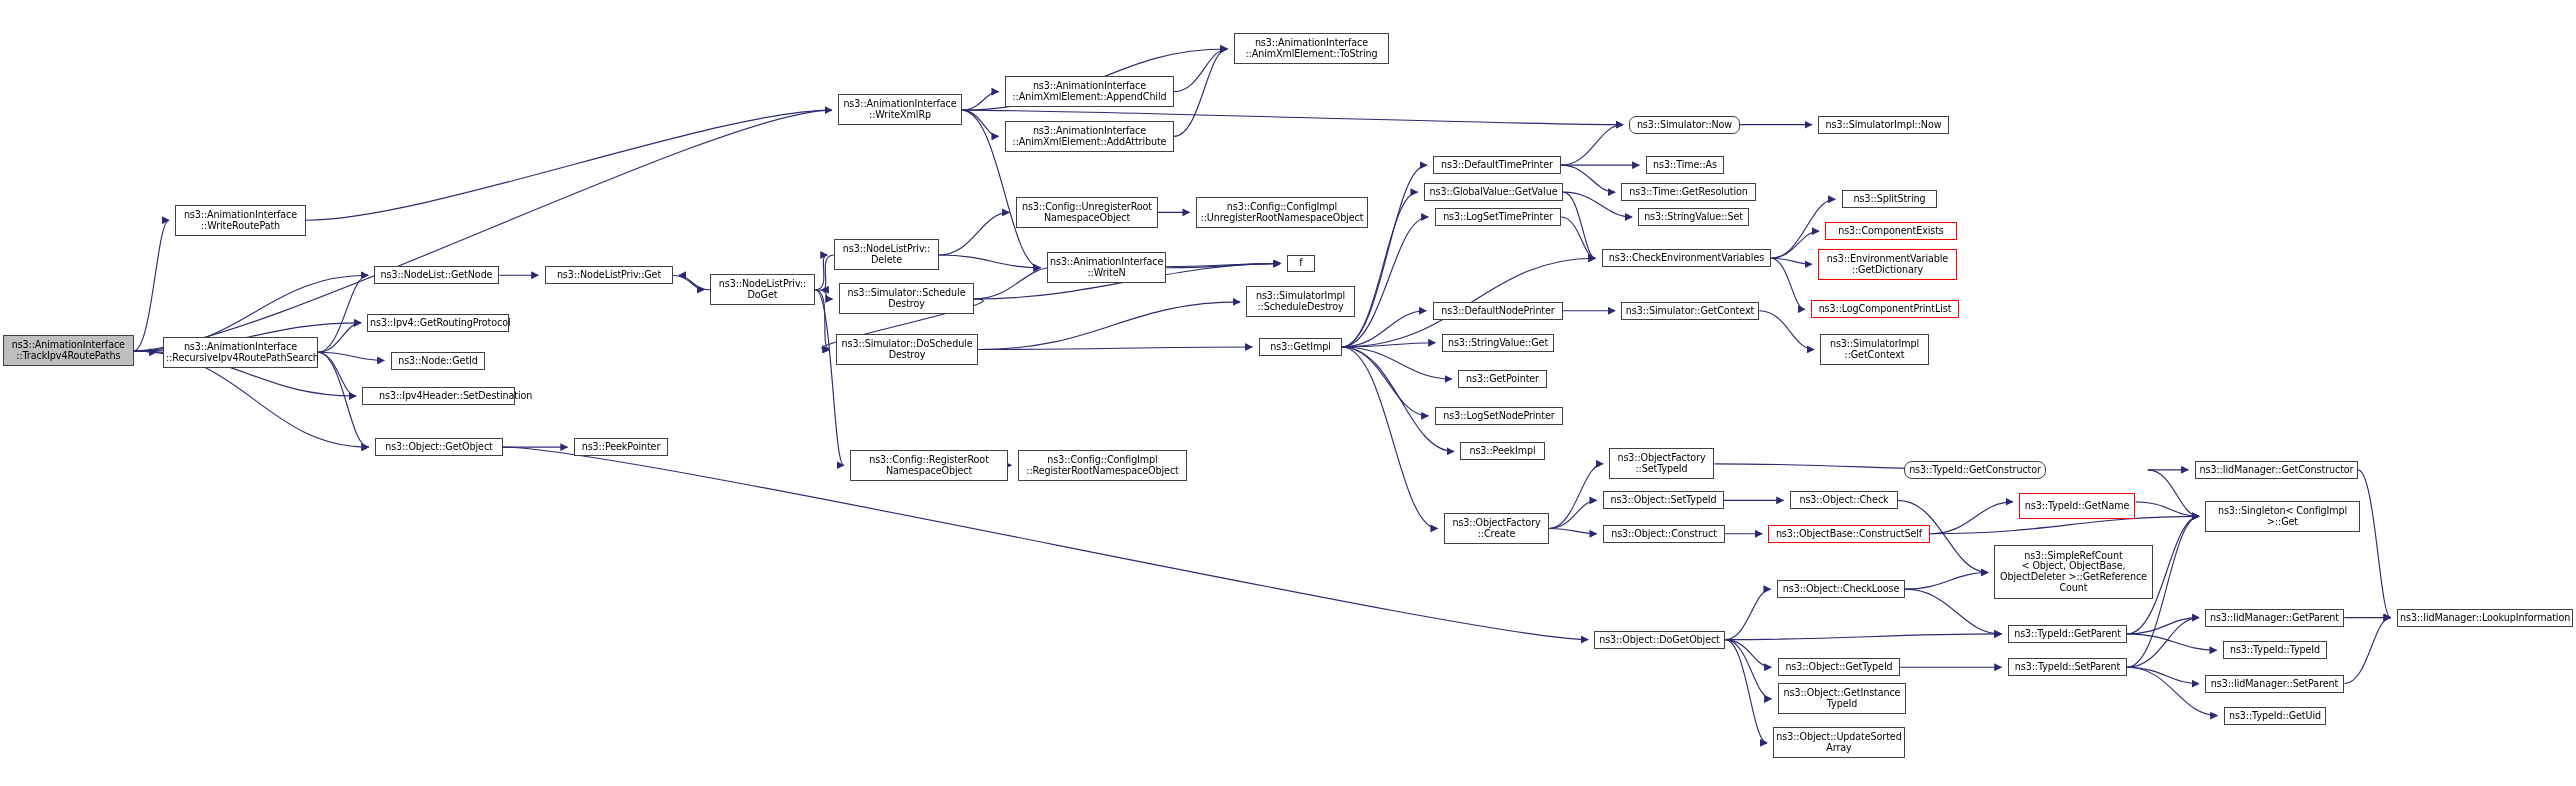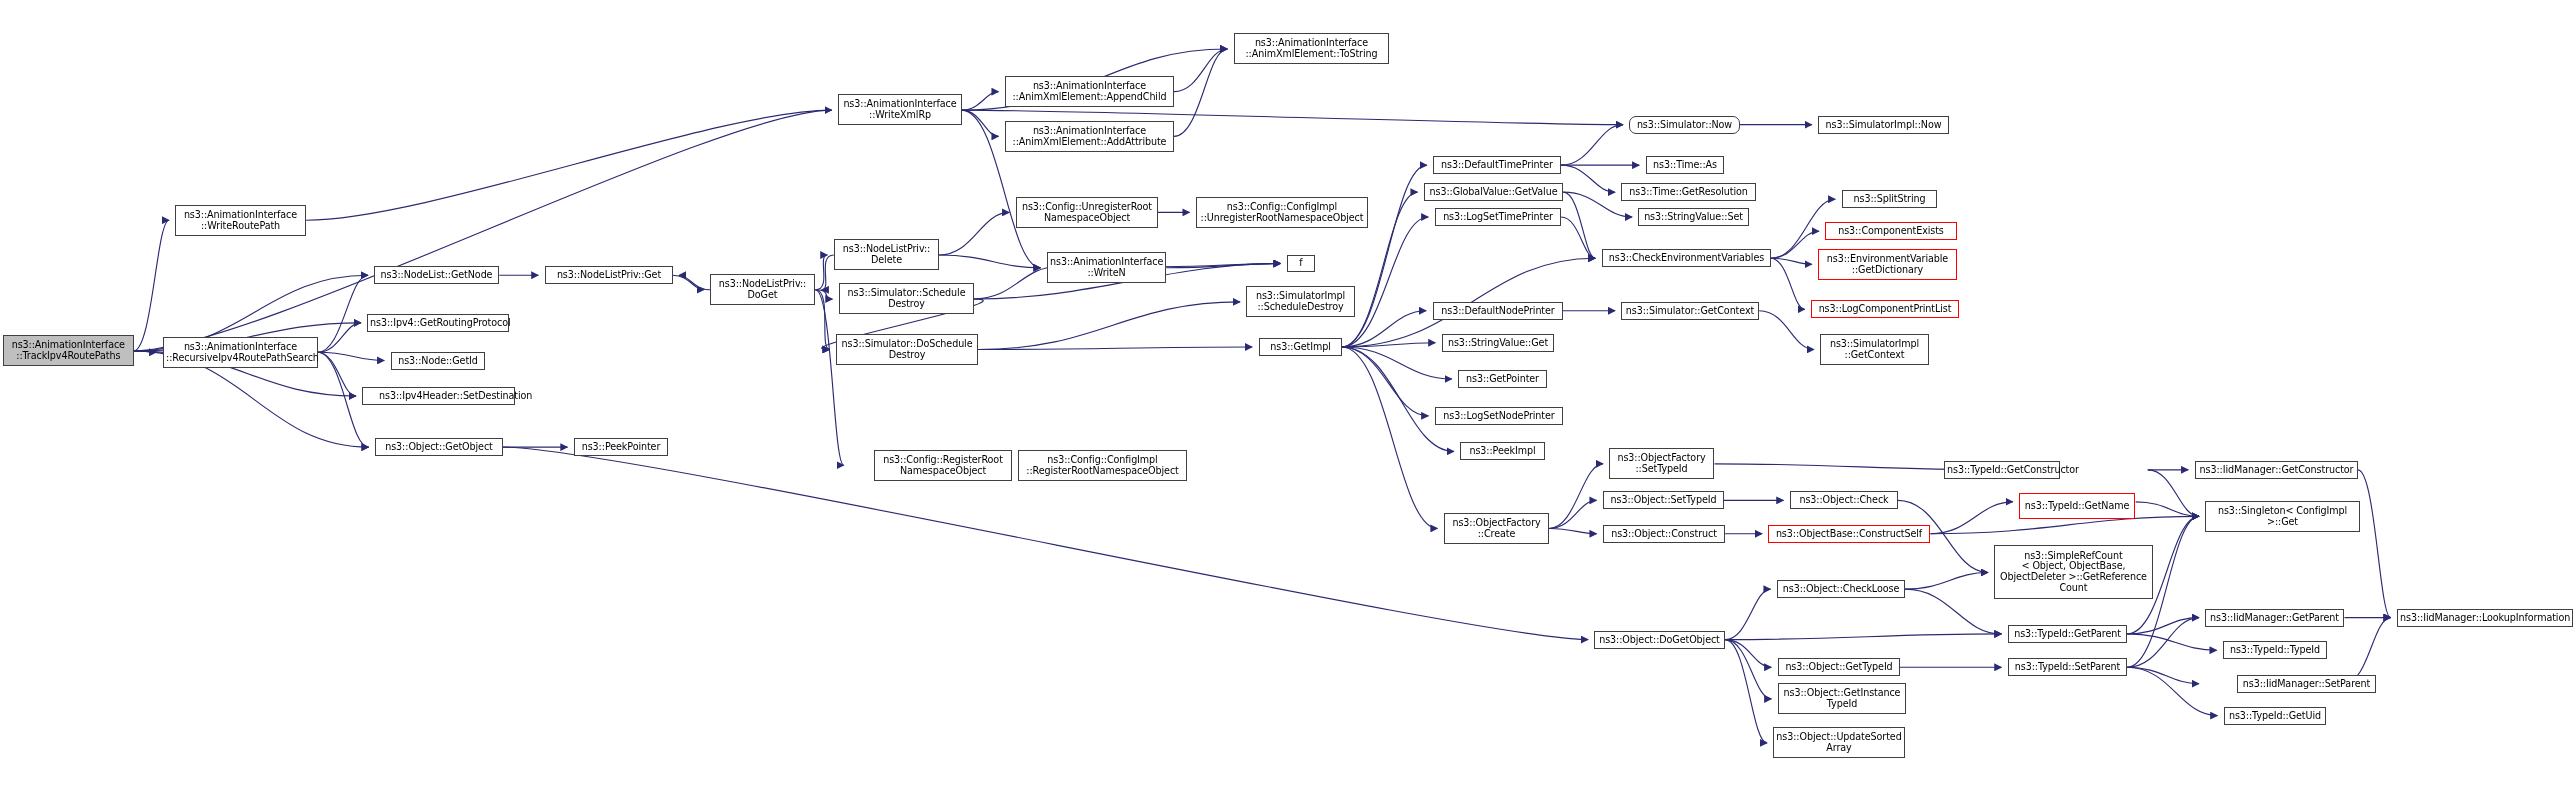--- a/index.html
+++ b/index.html
@@ -194,21 +194,21 @@
       <div class="node" style="left: 1005px; top: 121px; width: 169px; height: 31px;"><span class="node-label">ns3::AnimationInterface
 ::AnimXmlElement::AddAttribute</span></div>
       <div class="node" style="left: 1234px; top: 33px; width: 155px; height: 31px;"><span class="node-label">ns3::AnimationInterface
 ::AnimXmlElement::ToString</span></div>
       <div class="node" style="left: 1016px; top: 197px; width: 142px; height: 31px;"><span class="node-label">ns3::Config::UnregisterRoot
 NamespaceObject</span></div>
       <div class="node" style="left: 1196px; top: 197px; width: 172px; height: 31px;"><span class="node-label">ns3::Config::ConfigImpl
 ::UnregisterRootNamespaceObject</span></div>
       <div class="node" style="left: 1047px; top: 252px; width: 119px; height: 31px;"><span class="node-label">ns3::AnimationInterface
 ::WriteN</span></div>
-      <div class="node" style="left: 850px; top: 450px; width: 138px; height: 31px; margin-left: 24px;"><span class="node-label">ns3::Config::RegisterRoot
+      <div class="node" style="left: 850px; top: 450px; width: 158px; height: 31px;"><span class="node-label">ns3::Config::RegisterRoot
 NamespaceObject</span></div>
       <div class="node" style="left: 1018px; top: 450px; width: 169px; height: 31px;"><span class="node-label">ns3::Config::ConfigImpl
 ::RegisterRootNamespaceObject</span></div>
       <div class="node" style="left: 1629px; top: 116px; width: 111px; height: 18px; border-radius: 7px;"><span class="node-label">ns3::Simulator::Now</span></div>
       <div class="node" style="left: 1818px; top: 116px; width: 131px; height: 18px;"><span class="node-label">ns3::SimulatorImpl::Now</span></div>
       <div class="node" style="left: 1433px; top: 156px; width: 128px; height: 18px;"><span class="node-label">ns3::DefaultTimePrinter</span></div>
       <div class="node" style="left: 1646px; top: 156px; width: 78px; height: 18px;"><span class="node-label">ns3::Time::As</span></div>
       <div class="node" style="left: 1621px; top: 183px; width: 135px; height: 18px;"><span class="node-label">ns3::Time::GetResolution</span></div>
       <div class="node" style="left: 1424px; top: 183px; width: 139px; height: 18px;"><span class="node-label">ns3::GlobalValue::GetValue</span></div>
       <div class="node" style="left: 1638px; top: 208px; width: 111px; height: 18px;"><span class="node-label">ns3::StringValue::Set</span></div>
@@ -228,38 +228,38 @@
       <div class="node" style="left: 1435px; top: 407px; width: 128px; height: 18px;"><span class="node-label">ns3::LogSetNodePrinter</span></div>
       <div class="node" style="left: 1460px; top: 442px; width: 85px; height: 18px;"><span class="node-label">ns3::PeekImpl</span></div>
       <div class="node" style="left: 1609px; top: 448px; width: 105px; height: 31px;"><span class="node-label">ns3::ObjectFactory
 ::SetTypeId</span></div>
       <div class="node" style="left: 1444px; top: 513px; width: 105px; height: 31px;"><span class="node-label">ns3::ObjectFactory
 ::Create</span></div>
       <div class="node" style="left: 1603px; top: 491px; width: 121px; height: 18px;"><span class="node-label">ns3::Object::SetTypeId</span></div>
       <div class="node" style="left: 1603px; top: 525px; width: 122px; height: 18px;"><span class="node-label">ns3::Object::Construct</span></div>
       <div class="node" style="left: 1790px; top: 491px; width: 108px; height: 18px;"><span class="node-label">ns3::Object::Check</span></div>
       <div class="node hot" style="left: 1768px; top: 525px; width: 162px; height: 18px;"><span class="node-label">ns3::ObjectBase::ConstructSelf</span></div>
-      <div class="node" style="left: 1944px; top: 461px; width: 116px; height: 18px;"><span class="node-label">ns3::TypeId::GetConstructor</span></div>
+      <div class="node" style="left: 1904px; top: 461px; width: 142px; height: 18px; border-radius: 8px;"><span class="node-label">ns3::TypeId::GetConstructor</span></div>
       <div class="node" style="left: 2195px; top: 461px; width: 163px; height: 18px;"><span class="node-label">ns3::IidManager::GetConstructor</span></div>
       <div class="node hot" style="left: 2019px; top: 493px; width: 116px; height: 26px;"><span class="node-label">ns3::TypeId::GetName</span></div>
       <div class="node" style="left: 2205px; top: 501px; width: 155px; height: 31px;"><span class="node-label">ns3::Singleton&lt; ConfigImpl
 &gt;::Get</span></div>
       <div class="node" style="left: 1994px; top: 545px; width: 159px; height: 54px;"><span class="node-label">ns3::SimpleRefCount
 &lt; Object, ObjectBase,
 ObjectDeleter &gt;::GetReference
 Count</span></div>
       <div class="node" style="left: 1777px; top: 580px; width: 128px; height: 18px;"><span class="node-label">ns3::Object::CheckLoose</span></div>
       <div class="node" style="left: 1594px; top: 631px; width: 131px; height: 18px;"><span class="node-label">ns3::Object::DoGetObject</span></div>
       <div class="node" style="left: 1778px; top: 658px; width: 122px; height: 18px;"><span class="node-label">ns3::Object::GetTypeId</span></div>
       <div class="node" style="left: 1778px; top: 683px; width: 128px; height: 31px;"><span class="node-label">ns3::Object::GetInstance
 TypeId</span></div>
       <div class="node" style="left: 1773px; top: 727px; width: 132px; height: 31px;"><span class="node-label">ns3::Object::UpdateSorted
 Array</span></div>
       <div class="node" style="left: 2008px; top: 625px; width: 119px; height: 18px;"><span class="node-label">ns3::TypeId::GetParent</span></div>
       <div class="node" style="left: 2008px; top: 658px; width: 119px; height: 18px;"><span class="node-label">ns3::TypeId::SetParent</span></div>
       <div class="node" style="left: 2205px; top: 609px; width: 139px; height: 18px;"><span class="node-label">ns3::IidManager::GetParent</span></div>
       <div class="node" style="left: 2223px; top: 641px; width: 104px; height: 18px;"><span class="node-label">ns3::TypeId::TypeId</span></div>
-      <div class="node" style="left: 2205px; top: 675px; width: 139px; height: 18px; margin-left: 32px;"><span class="node-label">ns3::IidManager::SetParent</span></div>
+      <div class="node" style="left: 2205px; top: 675px; width: 139px; height: 18px;"><span class="node-label">ns3::IidManager::SetParent</span></div>
       <div class="node" style="left: 2224px; top: 707px; width: 102px; height: 18px; justify-content: center;"><span class="node-label">ns3::TypeId::GetUid</span></div>
       <div class="node" style="left: 2397px; top: 609px; width: 176px; height: 18px;"><span class="node-label">ns3::IidManager::LookupInformation</span></div>
     </div>
 </div>
 
 
 </body></html>

